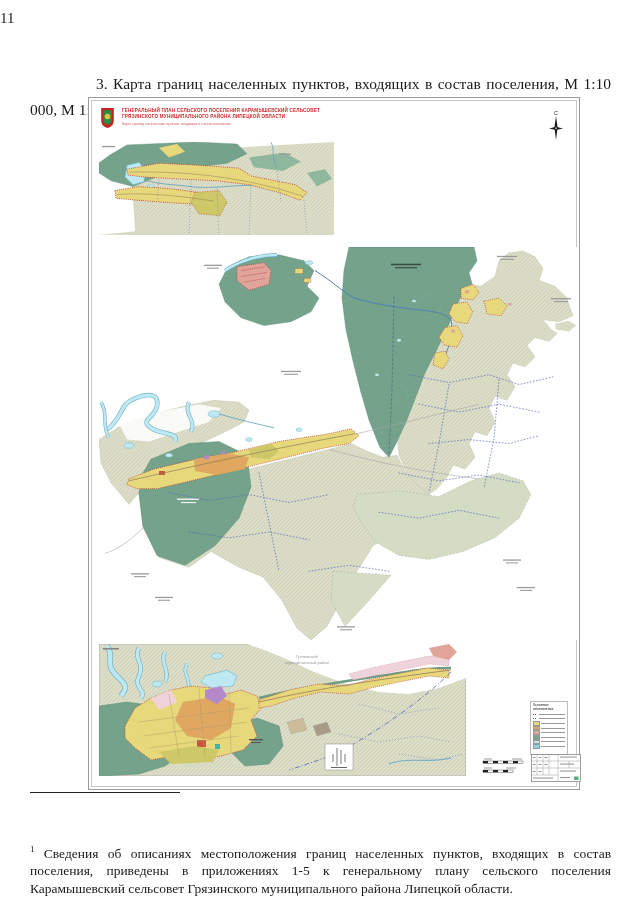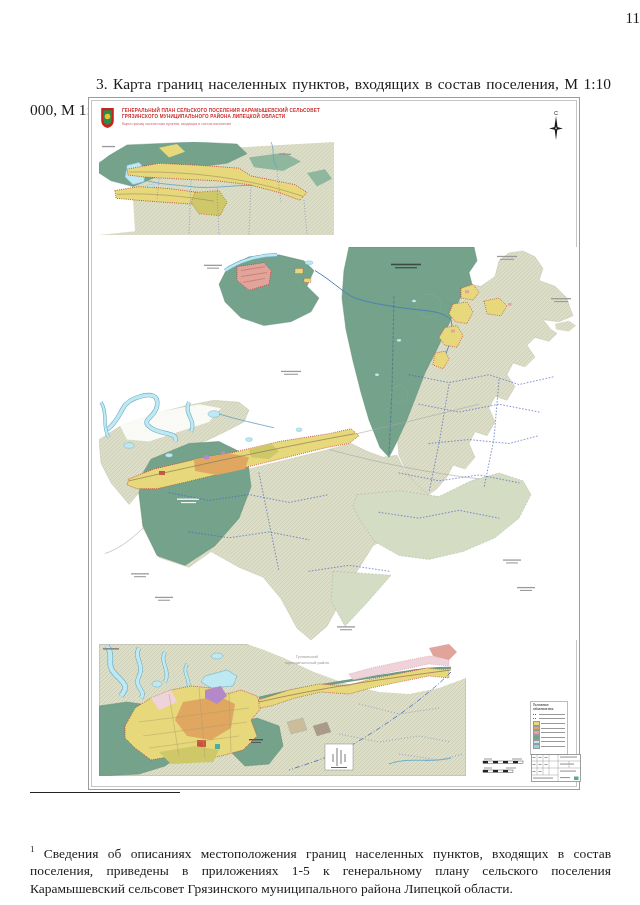--- a/index.html
+++ b/index.html
@@ -1,18 +1,18 @@
 <!DOCTYPE html>
 <html><head>
 <meta charset="utf-8">
 <style>
   html,body{margin:0;padding:0;}
   body{width:640px;height:905px;background:#ffffff;position:relative;overflow:hidden;
        font-family:"Liberation Serif",serif;color:#1a1a1a;}
-  .pagenum{position:absolute;top:10px;left:0;width:640px;text-align:right;font-size:15px;}
+  .pagenum{position:absolute;top:10px;left:0;width:640px;text-align:left;font-size:15px;}
   .heading{position:absolute;top:57px;left:30px;width:581px;font-size:15.5px;line-height:22px;
            text-align:justify;text-indent:66px;}
   .heading sup{font-size:10px;}
   
   .sheet{position:absolute;left:88px;top:97px;width:492px;height:693px;background:#fff;
          border:1.5px solid #9b9b9b;box-sizing:border-box;}
   .sheet-inner{position:absolute;left:2px;top:2px;right:2px;bottom:2px;border:1px solid #c6c6c6;}
   .tblock{position:absolute;left:8px;top:6px;width:330px;height:30px;}
   .tblock .emblem{position:absolute;left:0;top:0;}
   .tblock .t1{position:absolute;left:22px;top:1px;width:300px;font-family:"Liberation Sans",sans-serif;

